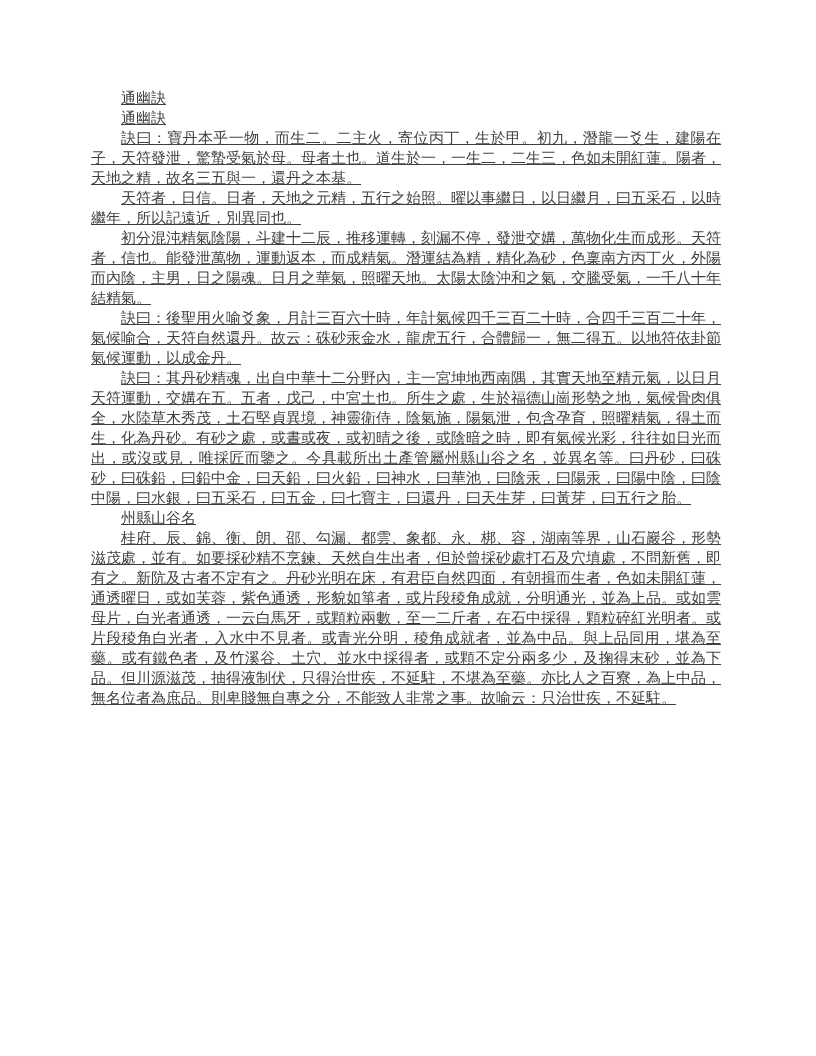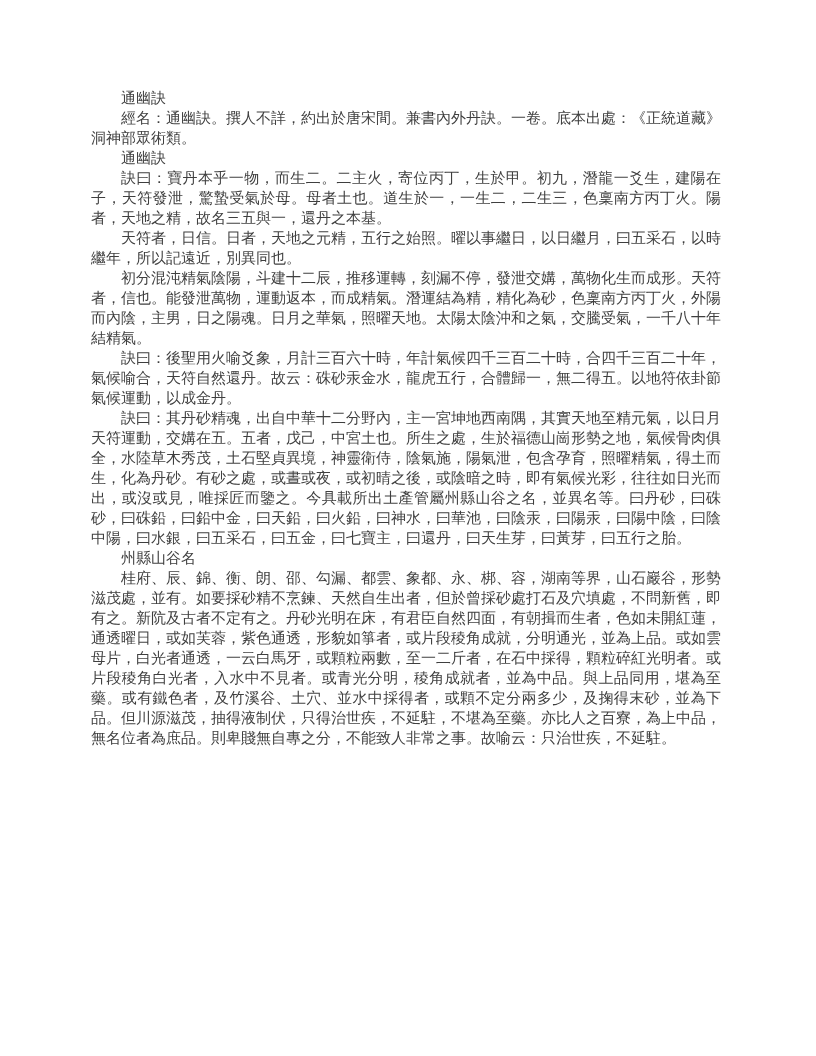--- a/index.html
+++ b/index.html
@@ -22,31 +22,31 @@
     width: 630px;
     color: #3f3f3f;
     font-size: 15px;
     line-height: 20px;
     text-align: justify;
   }
   .para {
     margin: 0;
     text-indent: 2em;
     word-break: break-all;
+    text-decoration: underline;
   }
 </style>
 </head>
 <body>
 
 <div class="page">
   <div class="text-block" id="paragraphs-container">
       <p class="para">通幽訣</p>
-      <p class="para">經名：通幽訣。撰人不詳，約出於唐宋間。兼書內外丹訣。一卷。底本出處：《正統道藏》洞神部眾術類。</p>
       <p class="para">通幽訣</p>
-      <p class="para">訣曰：寶丹本乎一物，而生二。二主火，寄位丙丁，生於甲。初九，潛龍一爻生，建陽在子，天符發泄，驚蟄受氣於母。母者土也。道生於一，一生二，二生三，色稟南方丙丁火。陽者，天地之精，故名三五與一，還丹之本基。</p>
+      <p class="para">訣曰：寶丹本乎一物，而生二。二主火，寄位丙丁，生於甲。初九，潛龍一爻生，建陽在子，天符發泄，驚蟄受氣於母。母者土也。道生於一，一生二，二生三，色如未開紅蓮。陽者，天地之精，故名三五與一，還丹之本基。</p>
       <p class="para">天符者，日信。日者，天地之元精，五行之始照。曜以事繼日，以日繼月，曰五采石，以時繼年，所以記遠近，別異同也。</p>
       <p class="para">初分混沌精氣陰陽，斗建十二辰，推移運轉，刻漏不停，發泄交媾，萬物化生而成形。天符者，信也。能發泄萬物，運動返本，而成精氣。潛運結為精，精化為砂，色稟南方丙丁火，外陽而內陰，主男，日之陽魂。日月之華氣，照曜天地。太陽太陰沖和之氣，交騰受氣，一千八十年結精氣。</p>
       <p class="para">訣曰：後聖用火喻爻象，月計三百六十時，年計氣候四千三百二十時，合四千三百二十年，氣候喻合，天符自然還丹。故云：硃砂汞金水，龍虎五行，合體歸一，無二得五。以地符依卦節氣候運動，以成金丹。</p>
       <p class="para">訣曰：其丹砂精魂，出自中華十二分野內，主一宮坤地西南隅，其實天地至精元氣，以日月天符運動，交媾在五。五者，戊己，中宮土也。所生之處，生於福德山崗形勢之地，氣候骨肉俱全，水陸草木秀茂，土石堅貞異境，神靈衛侍，陰氣施，陽氣泄，包含孕育，照曜精氣，得土而生，化為丹砂。有砂之處，或晝或夜，或初晴之後，或陰暗之時，即有氣候光彩，往往如日光而出，或沒或見，唯採匠而鑒之。今具載所出土產管屬州縣山谷之名，並異名等。曰丹砂，曰硃砂，曰硃鉛，曰鉛中金，曰天鉛，曰火鉛，曰神水，曰華池，曰陰汞，曰陽汞，曰陽中陰，曰陰中陽，曰水銀，曰五采石，曰五金，曰七寶主，曰還丹，曰天生芽，曰黃芽，曰五行之胎。</p>
       <p class="para">州縣山谷名</p>
       <p class="para">桂府、辰、錦、衡、朗、邵、勾漏、都雲、象都、永、梆、容，湖南等界，山石巖谷，形勢滋茂處，並有。如要採砂精不烹鍊、天然自生出者，但於曾採砂處打石及穴填處，不問新舊，即有之。新阬及古者不定有之。丹砂光明在床，有君臣自然四面，有朝揖而生者，色如未開紅蓮，通透曜日，或如芙蓉，紫色通透，形貌如箏者，或片段稜角成就，分明通光，並為上品。或如雲母片，白光者通透，一云白馬牙，或顆粒兩數，至一二斤者，在石中採得，顆粒碎紅光明者。或片段稜角白光者，入水中不見者。或青光分明，稜角成就者，並為中品。與上品同用，堪為至藥。或有鐵色者，及竹溪谷、土穴、並水中採得者，或顆不定分兩多少，及掬得末砂，並為下品。但川源滋茂，抽得液制伏，只得治世疾，不延駐，不堪為至藥。亦比人之百寮，為上中品，無名位者為庶品。則卑賤無自專之分，不能致人非常之事。故喻云：只治世疾，不延駐。</p>
     </div>
 </div>
 
 </body></html>

